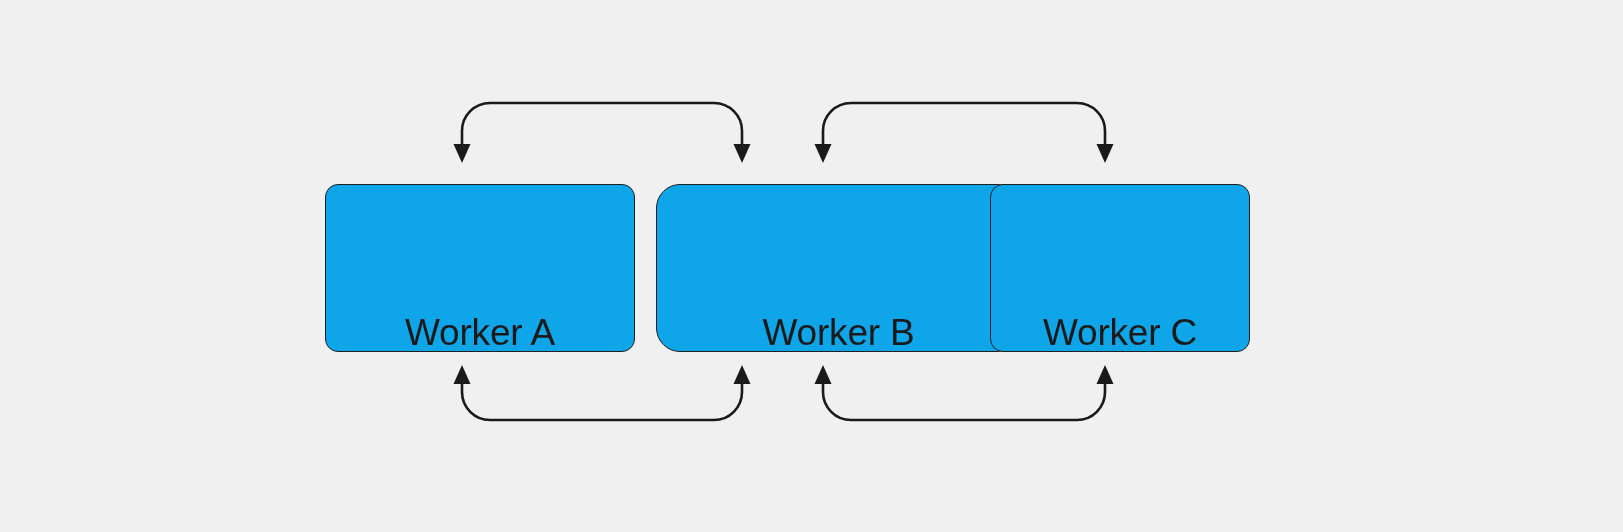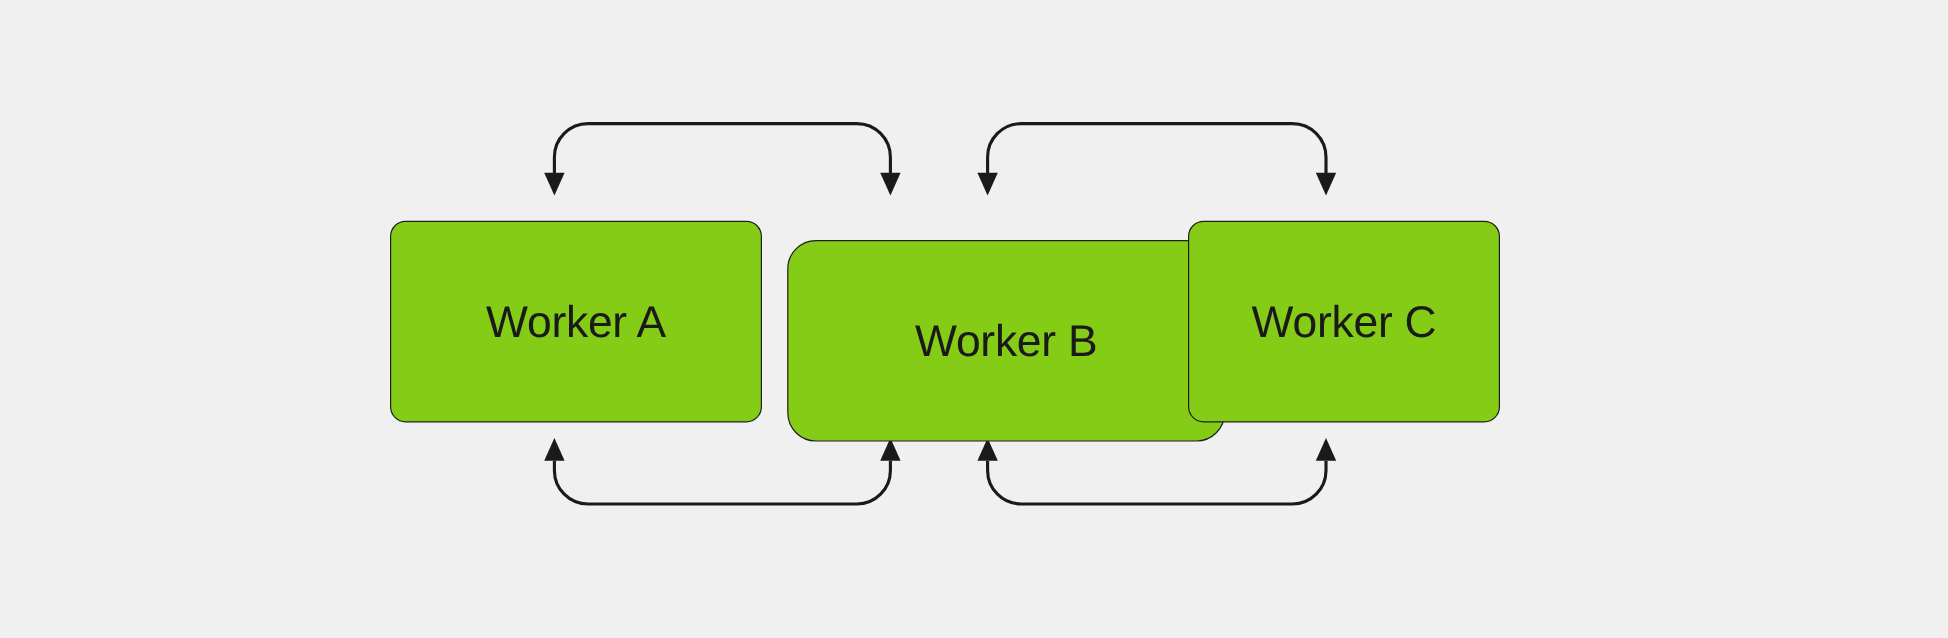--- a/index.html
+++ b/index.html
@@ -22,25 +22,25 @@
   .edge-layer {
     position: absolute;
     left: 0;
     top: 0;
     width: 1623px;
     height: 532px;
   }
   .node {
     position: absolute;
     box-sizing: border-box;
-    background: #84cc16;
+    background: #0ea5e9;
     border: 1.6px solid #1f1f1f;
     border-radius: 13px;
     display: flex;
-    align-items: center;
+    align-items: flex-end;
     justify-content: center;
   }
   .node-label {
     font-family: "Liberation Sans", sans-serif;
     font-size: 37px;
     font-weight: 400;
     color: #1a1a1a;
     letter-spacing: -0.2px;
     line-height: 1;
     white-space: nowrap;
@@ -75,21 +75,21 @@
       <path d="M 823 384 L 823 392 A 28 28 0 0 0 851 420 L 1077 420 A 28 28 0 0 0 1105 392 L 1105 384" fill="none" stroke="#1a1a1a" stroke-width="2.6" stroke-linecap="butt"></path>
       <polygon points="814.5,384 831.5,384 823,365" fill="#1a1a1a"></polygon>
       <polygon points="1096.5,384 1113.5,384 1105,365" fill="#1a1a1a"></polygon>
     </g>
   </svg>
 
   <div class="node" style="left:325px; top:184px; width:310px; height:168px;">
     <span class="node-label">Worker A</span>
   </div>
 
-  <div class="node" style="left:656px; top:200px; width:365px; height:168px;border-radius:24px;">
+  <div class="node" style="left:656px; top:184px; width:365px; height:168px;border-radius:24px;">
     <span class="node-label">Worker B</span>
   </div>
 
   <div class="node" style="left:990px; top:184px; width:260px; height:168px;">
     <span class="node-label">Worker C</span>
   </div>
 
 </div>
 
 </body></html>

